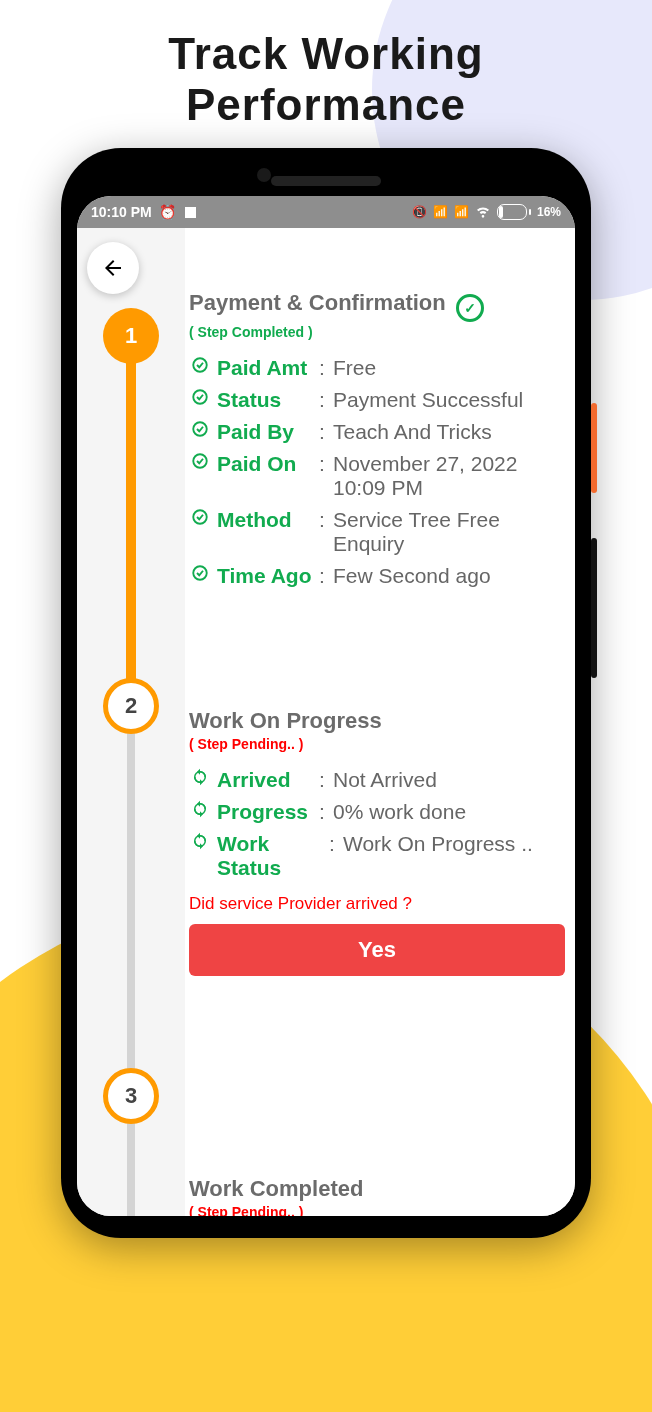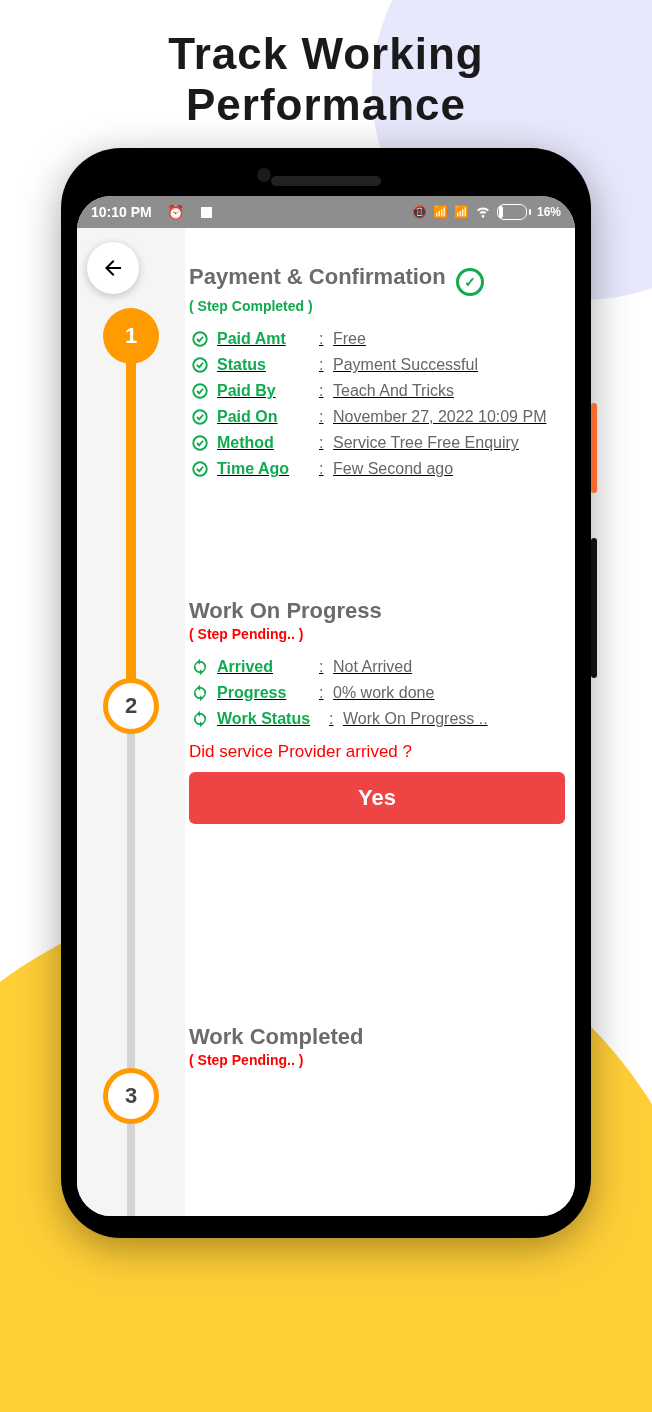--- a/index.html
+++ b/index.html
@@ -15,21 +15,21 @@
 .phone{position:relative;z-index:2;width:530px;height:1090px;margin:18px auto 0;background:#000;border-radius:60px;padding:16px;box-sizing:border-box;box-shadow:0 10px 40px rgba(0,0,0,.35);}
 .phone::before{content:"";position:absolute;top:28px;left:50%;transform:translateX(-50%);width:110px;height:10px;background:#222;border-radius:6px;}
 .phone::after{content:"";position:absolute;top:20px;left:37%;width:14px;height:14px;background:#1a1a1a;border-radius:50%;}
 .side-btn-orange{position:absolute;right:-6px;top:255px;width:6px;height:90px;background:#f26a2e;border-radius:3px;}
 .side-btn-black1{position:absolute;right:-6px;top:390px;width:6px;height:140px;background:#111;border-radius:3px;}
 
 .screen{position:absolute;top:48px;left:16px;right:16px;bottom:22px;background:#fff;border-radius:34px;overflow:hidden;}
 
 
 .statusbar{height:32px;background:#8e8e8e;color:#fff;display:flex;align-items:center;justify-content:space-between;padding:0 14px;font-size:14px;font-weight:600;}
-.status-left{display:flex;align-items:center;gap:16px;}
+.status-left{display:flex;align-items:center;gap:8px;}
 .status-right{display:flex;align-items:center;gap:6px;font-size:12px;}
 .status-right svg{width:16px;height:16px;}
 .battery{display:inline-flex;align-items:center;}
 .battery-body{width:28px;height:14px;border:1.5px solid #fff;border-radius:7px;margin-right:2px;position:relative;}
 .battery-cap{width:2px;height:6px;background:#fff;border-radius:1px;}
 .battery-fill{position:absolute;left:1px;top:1px;bottom:1px;width:16%;background:#fff;border-radius:4px;}
 
 
 .app{position:absolute;top:32px;left:0;right:0;bottom:0;display:flex;}
 .timeline-col{width:108px;background:#f5f5f5;position:relative;flex-shrink:0;}
@@ -48,25 +48,25 @@
 
 
 .sec{padding-left:4px;}
 .sec-title{font-size:22px;color:#6b6b6b;font-weight:600;margin:0;display:inline-block;}
 .check-circle{display:inline-flex;align-items:center;justify-content:center;width:22px;height:22px;border:3px solid #11ab4f;border-radius:50%;margin-left:6px;vertical-align:-3px;}
 .check-circle::after{content:"✓";color:#11ab4f;font-size:14px;font-weight:900;}
 .sec-sub{font-size:14px;font-weight:600;margin:2px 0 16px;}
 .sub-green{color:#11ab4f;}
 .sub-red{color:#ff0000;}
 
-.sec1{margin-top:36px;}
+.sec1{margin-top:62px;}
 .sec2{margin-top:120px;}
 .sec3{margin-top:200px;}
 
-.kv-row{display:flex;align-items:center;margin-bottom:8px;font-size:16px;text-decoration:underline;}
+.kv-row{display:flex;align-items:flex-start;margin-bottom:8px;font-size:21px;}
 .kv-icon{width:22px;flex-shrink:0;display:flex;align-items:center;justify-content:center;}
 .kv-icon.check{color:#11ab4f;}
 .kv-icon.refresh{color:#11ab4f;}
 .kv-label{width:102px;color:#11ab4f;font-weight:700;padding-left:6px;}
 .kv-colon{width:14px;color:#666;}
 .kv-value{flex:1;color:#666;font-weight:500;}
 
 .question{color:#ff0000;font-size:17px;font-weight:500;margin:14px 0 10px;}
 .yes-btn{background:#ef4444;color:#fff;font-size:22px;font-weight:600;border:none;border-radius:6px;height:52px;width:100%;display:flex;align-items:center;justify-content:center;}
 

